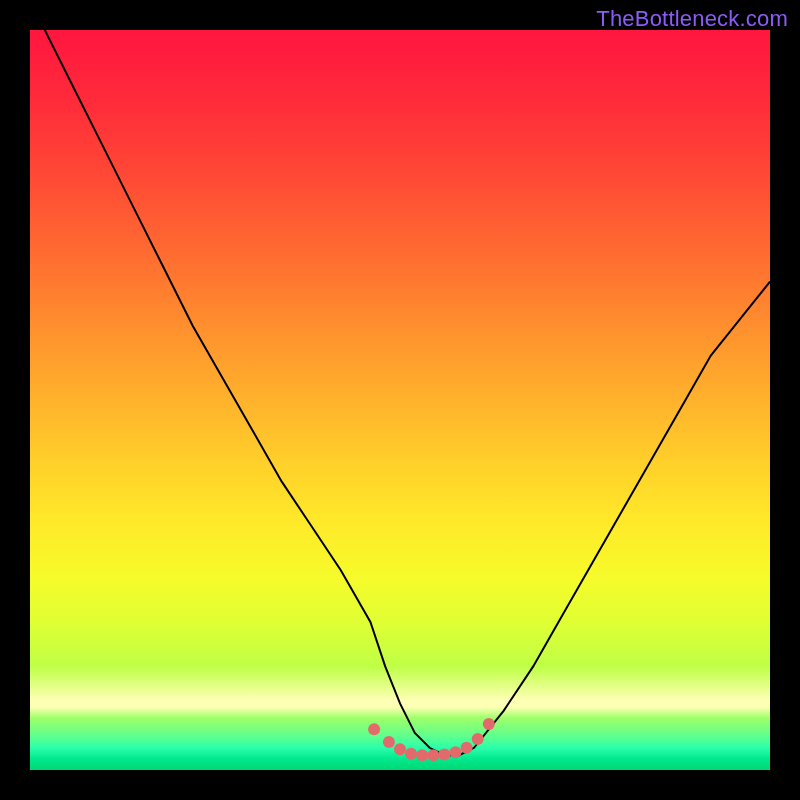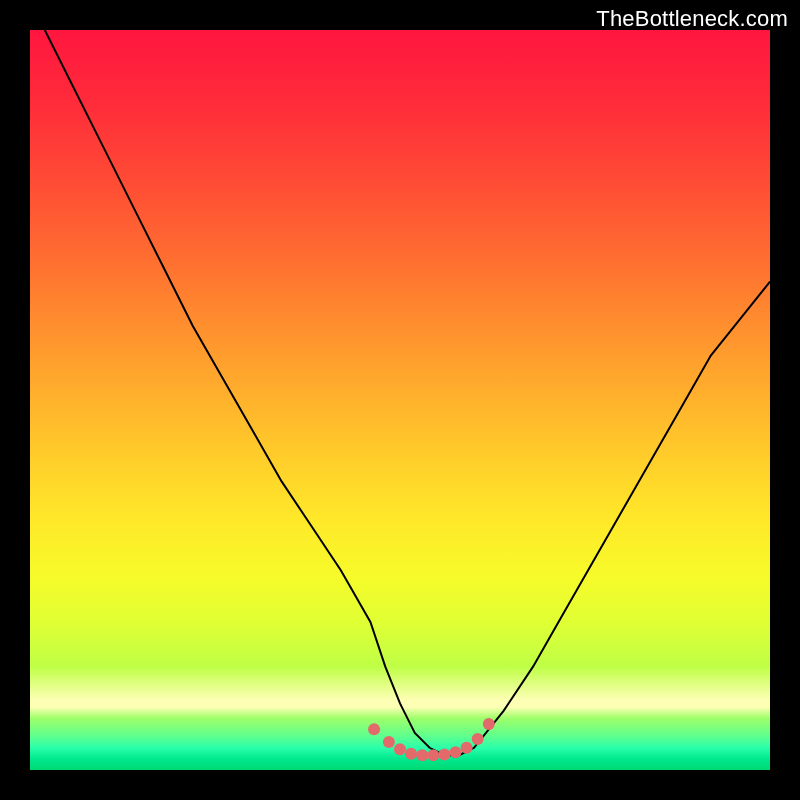--- a/index.html
+++ b/index.html
@@ -21,21 +21,21 @@
     position: absolute;
     left: 30px;
     top: 30px;
     width: 740px;
     height: 740px;
   }
   .watermark {
     position: absolute;
     top: 6px;
     right: 12px;
-    color: #ffffff;
+    color: #8b5cf6;
     font-size: 22px;
     font-weight: 500;
     letter-spacing: 0.2px;
   }
   svg {
     display: block;
   }
 </style>
 </head>
 <body>

